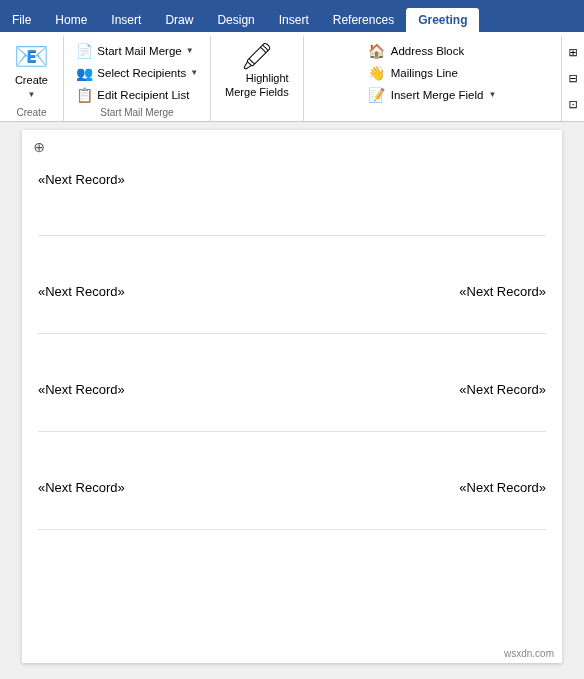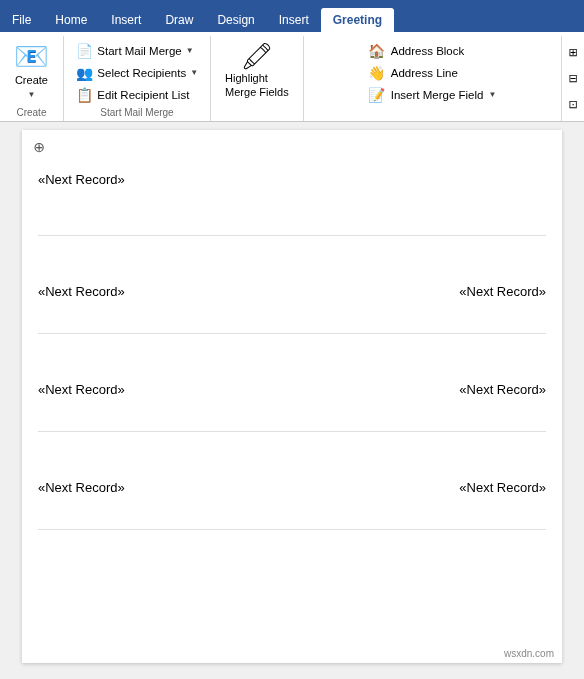--- a/index.html
+++ b/index.html
@@ -140,21 +140,21 @@
       gap: 3px;
     }
 
     .ribbon-btn-highlight .icon-large {
       font-size: 26px;
       line-height: 1;
     }
 
     .ribbon-btn-highlight .btn-label {
       font-size: 11px;
-      text-align: left;
+      text-align: right;
       line-height: 1.2;
     }
 
     .write-insert-items {
       display: flex;
       flex-direction: column;
       gap: 1px;
       padding-top: 2px;
     }
 
@@ -280,20 +280,21 @@
 <body>
 
 <div class="ribbon">
   <div class="ribbon-tabs">
     <div class="ribbon-tab">File</div>
     <div class="ribbon-tab">Home</div>
     <div class="ribbon-tab">Insert</div>
     <div class="ribbon-tab">Draw</div>
     <div class="ribbon-tab">Design</div>
     <div class="ribbon-tab">Insert</div>
+    <div class="ribbon-tab">References</div>
     <div class="ribbon-tab active">Greeting</div>
   </div>
 
   <div class="ribbon-content">
 
     <div class="ribbon-group">
       <div class="ribbon-group-content">
         <div class="ribbon-btn-large">
           <div class="icon-large">📧</div>
           <div class="btn-label">Create</div>
@@ -337,21 +338,21 @@
 
     <div class="ribbon-group" style="flex:1;">
       <div class="ribbon-group-content">
         <div class="write-insert-items">
           <div class="write-insert-item">
             <span class="icon-small">🏠</span>
             <span>Address Block</span>
           </div>
           <div class="write-insert-item">
             <span class="icon-small">👋</span>
-            <span>Address Line</span>
+            <span>Mailings Line</span>
           </div>
           <div class="write-insert-item">
             <span class="icon-small">📝</span>
             <span>Insert Merge Field</span>
             <span class="dropdown-arrow">▼</span>
           </div>
         </div>
       </div>
     </div>
 

